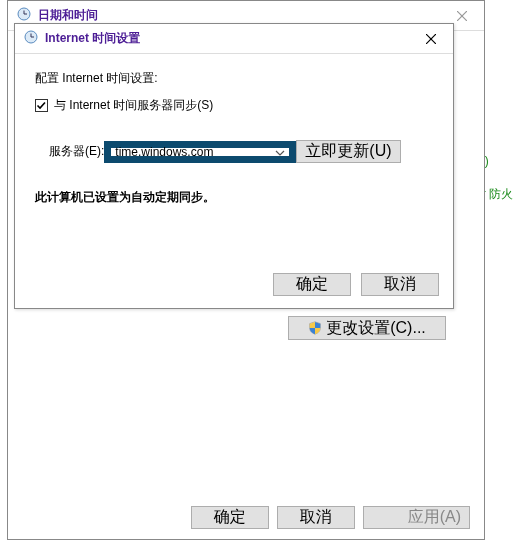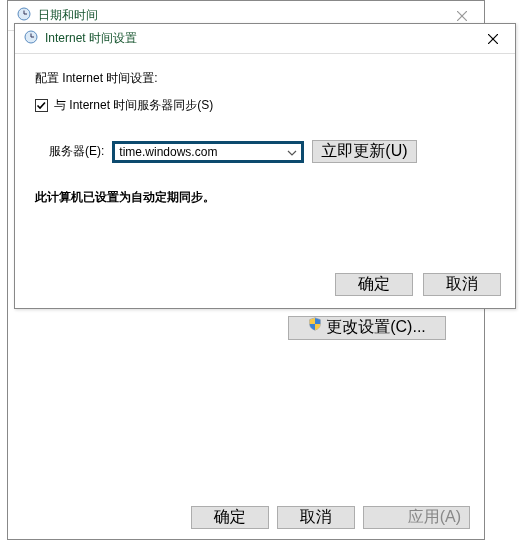--- a/index.html
+++ b/index.html
@@ -32,21 +32,22 @@
       align-items: center;
       border-bottom: 1px solid #ddd;
       background: #fff;
     }
     .titlebar .icon-clock {
       margin-left: 8px;
       margin-right: 6px;
     }
     .titlebar .title-text {
       flex: 1;
-      color: #14532d;
+      color: #4c1d95;
+      font-weight: bold;
     }
     .titlebar .close-btn {
       width: 45px;
       height: 30px;
       display: flex;
       align-items: center;
       justify-content: center;
       color: #888;
       font-size: 14px;
       cursor: pointer;
@@ -73,21 +74,21 @@
     }
     .btn:disabled, .btn.disabled {
       color: #888;
       pointer-events: none;
       padding-left: 44px;
     }
 
     .dialog {
       left: 14px;
       top: 23px;
-      width: 502px;
+      width: 440px;
       height: 286px;
       box-shadow: 1px 1px 3px rgba(0,0,0,0.15);
     }
     .dialog .titlebar .close-btn {
       color: #000;
     }
     .dialog-body {
       padding: 16px 20px 10px 20px;
     }
     .cfg-label {
@@ -105,28 +106,27 @@
       display: inline-flex;
       align-items: center;
       justify-content: center;
       margin-right: 6px;
       cursor: pointer;
     }
     .checkbox svg { display: block; }
     .srv-row {
       display: flex;
       align-items: center;
-      gap: 8px;
       margin-bottom: 26px;
       padding-left: 14px;
     }
     .combo {
       flex: 1;
       height: 22px;
-      border: 3px solid #0c4a6e;
+      border: 7px solid #0c4a6e;
       display: flex;
       align-items: center;
       padding: 0 4px;
       position: relative;
       cursor: text;
       max-width: 192px;
     }
     .combo .combo-text { flex: 1; }
     .combo .combo-caret {
       color: #555;
@@ -143,21 +143,21 @@
     }
     .dialog-footer .btn { min-width: 78px; }
 
     .chgset-btn {
       position: absolute;
       left: 280px;
       top: 315px;
       min-width: 158px;
       height: 24px;
       display: inline-flex;
-      align-items: flex-start;
+      align-items: center;
       justify-content: center;
       gap: 4px;
     }
 
     .bg-link {
       position: absolute;
       color: #1a8a1a;
       font-size: 12px;
     }
 

